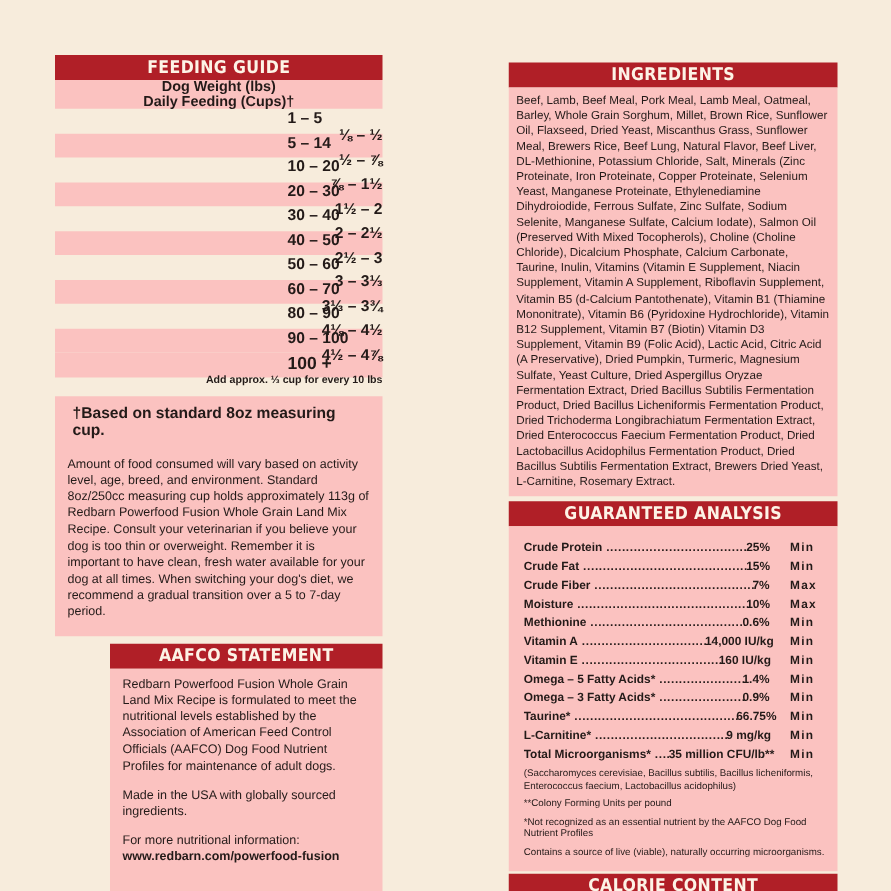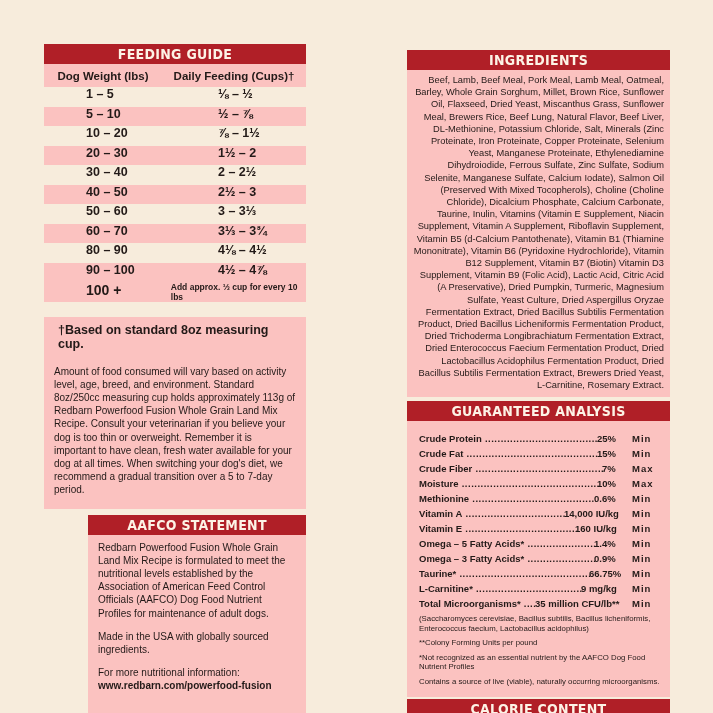--- a/index.html
+++ b/index.html
@@ -20,42 +20,42 @@
     font-size: 14px; letter-spacing: 0.3px;
     height: 20px; line-height: 21px;
     font-family: "DejaVu Sans", sans-serif;
     font-stretch: condensed;
   }
   .pink { background: #fbc2c0; }
 
   
   .ft-head {
     display: flex; height: 23px; align-items: center;
-    background: #fbc2c0; font-weight: bold; font-size: 11.5px;
+    background: #fbc2c0; font-weight: bold; font-size: 11.5px; flex-direction: column;
   }
   .ft-head .c1 { width: 118px; text-align: center; }
   .ft-head .c2 { flex: 1; text-align: center; }
-  .ft-row { display: flex; height: 19.5px; align-items: flex-start; font-weight: bold; font-size: 12.5px; }
+  .ft-row { display: flex; height: 19.5px; align-items: flex-end; font-weight: bold; font-size: 12.5px; flex-direction: column; }
   .ft-row:nth-child(even) { background: #fbc2c0; }
   .ft-row .c1 { width: 118px; padding-left: 42px; box-sizing: border-box; }
   .ft-row .c2 { flex: 1; padding-left: 56px; box-sizing: border-box; }
   .ft-row .note { font-size: 8.5px; font-weight: bold; padding-left: 12px; }
   .ft-row.last { background: #fbc2c0; margin-bottom: 15px; }
 
   .fn-box { padding: 0 10px 12px 10px; }
   .fn-title { font-weight: bold; font-size: 12.5px; padding: 6px 0 14px 4px; }
   .body-text { font-size: 10px; line-height: 13.2px; }
   .gap { height: 10px; }
 
   .aafco { margin-top: 6px; padding-left: 44px; }
   .aafco .inner { padding: 6px 10px 20px 10px; }
   .url { font-weight: bold; }
 
   
-  .ing { padding: 4px 6px 6px 6px; font-size: 9.3px; line-height: 12.2px; text-align: right; }
+  .ing { padding: 4px 6px 6px 6px; font-size: 9.3px; line-height: 12.2px; }
   
   .ga { margin-top: 4px; }
   .ga .inner { padding: 10px 8px 6px 12px; }
   .ga-row { display: flex; font-size: 9.5px; font-weight: bold; height: 15px; align-items: center; }
   .ga-name { width: 185px; overflow: hidden; white-space: nowrap; }
   .ga-name .dots { letter-spacing: 0.5px; }
   .ga-basis { margin-left: auto; width: 22px; letter-spacing: 1px; padding-right: 8px; }
   .ga-notes { font-size: 7.8px; line-height: 9.5px; margin-top: 3px; }
   .ga-notes p { margin: 0 0 5px 0; }
   .cal { margin-top: 2px; }
@@ -68,21 +68,21 @@
   <div class="ft-head">
     <div class="c1">Dog Weight (lbs)</div>
     <div class="c2">Daily Feeding (Cups)†</div>
   </div>
   <div>
     <div class="ft-row">
         <div class="c1">1  –  5</div>
         <div class="c2">⅛ – ½</div>
       </div>
     <div class="ft-row">
-        <div class="c1">5  – 10</div>
+        <div class="c1">5  – 14</div>
         <div class="c2">½ – ⅞</div>
       </div>
     <div class="ft-row">
         <div class="c1">10 – 20</div>
         <div class="c2">⅞ – 1½</div>
       </div>
     <div class="ft-row">
         <div class="c1">20 – 30</div>
         <div class="c2">1½ – 2</div>
       </div>

